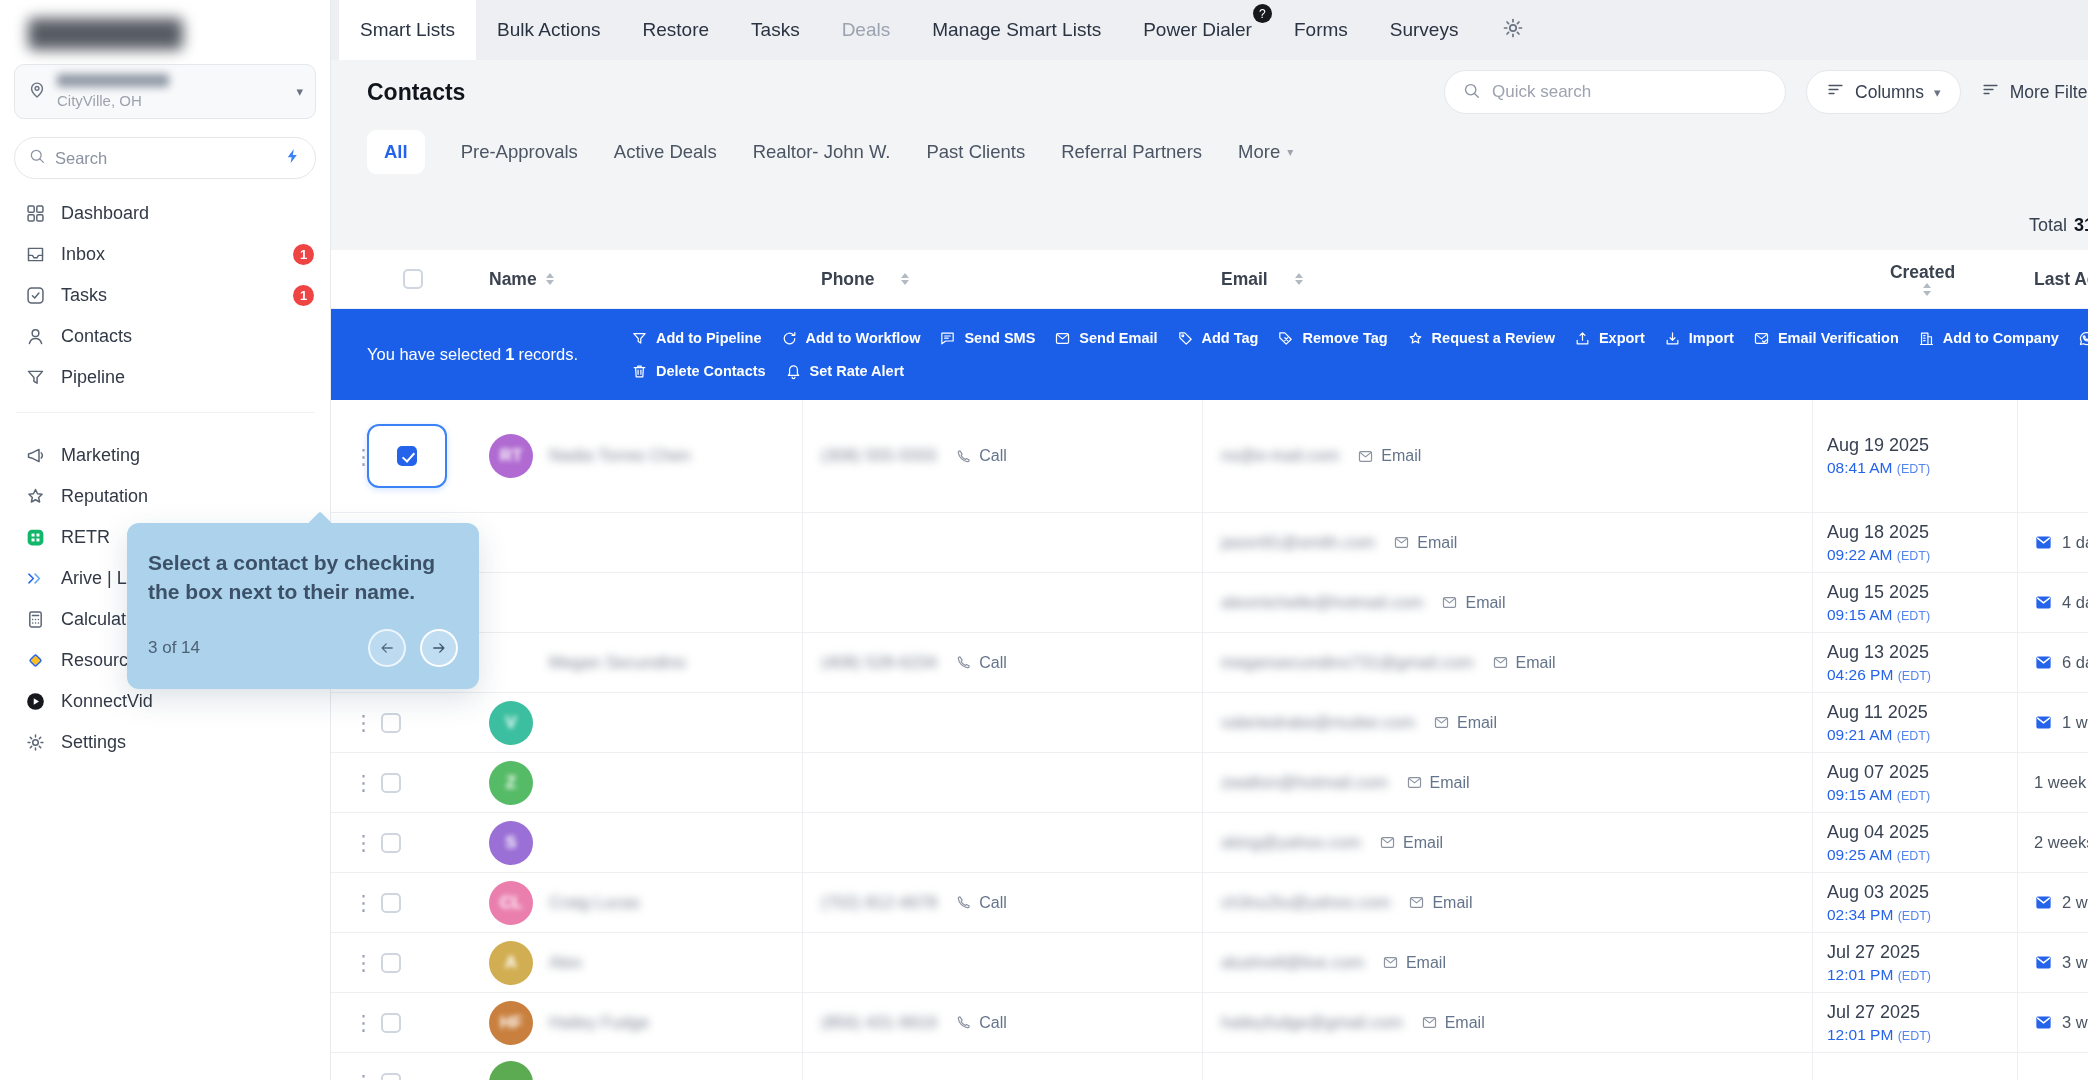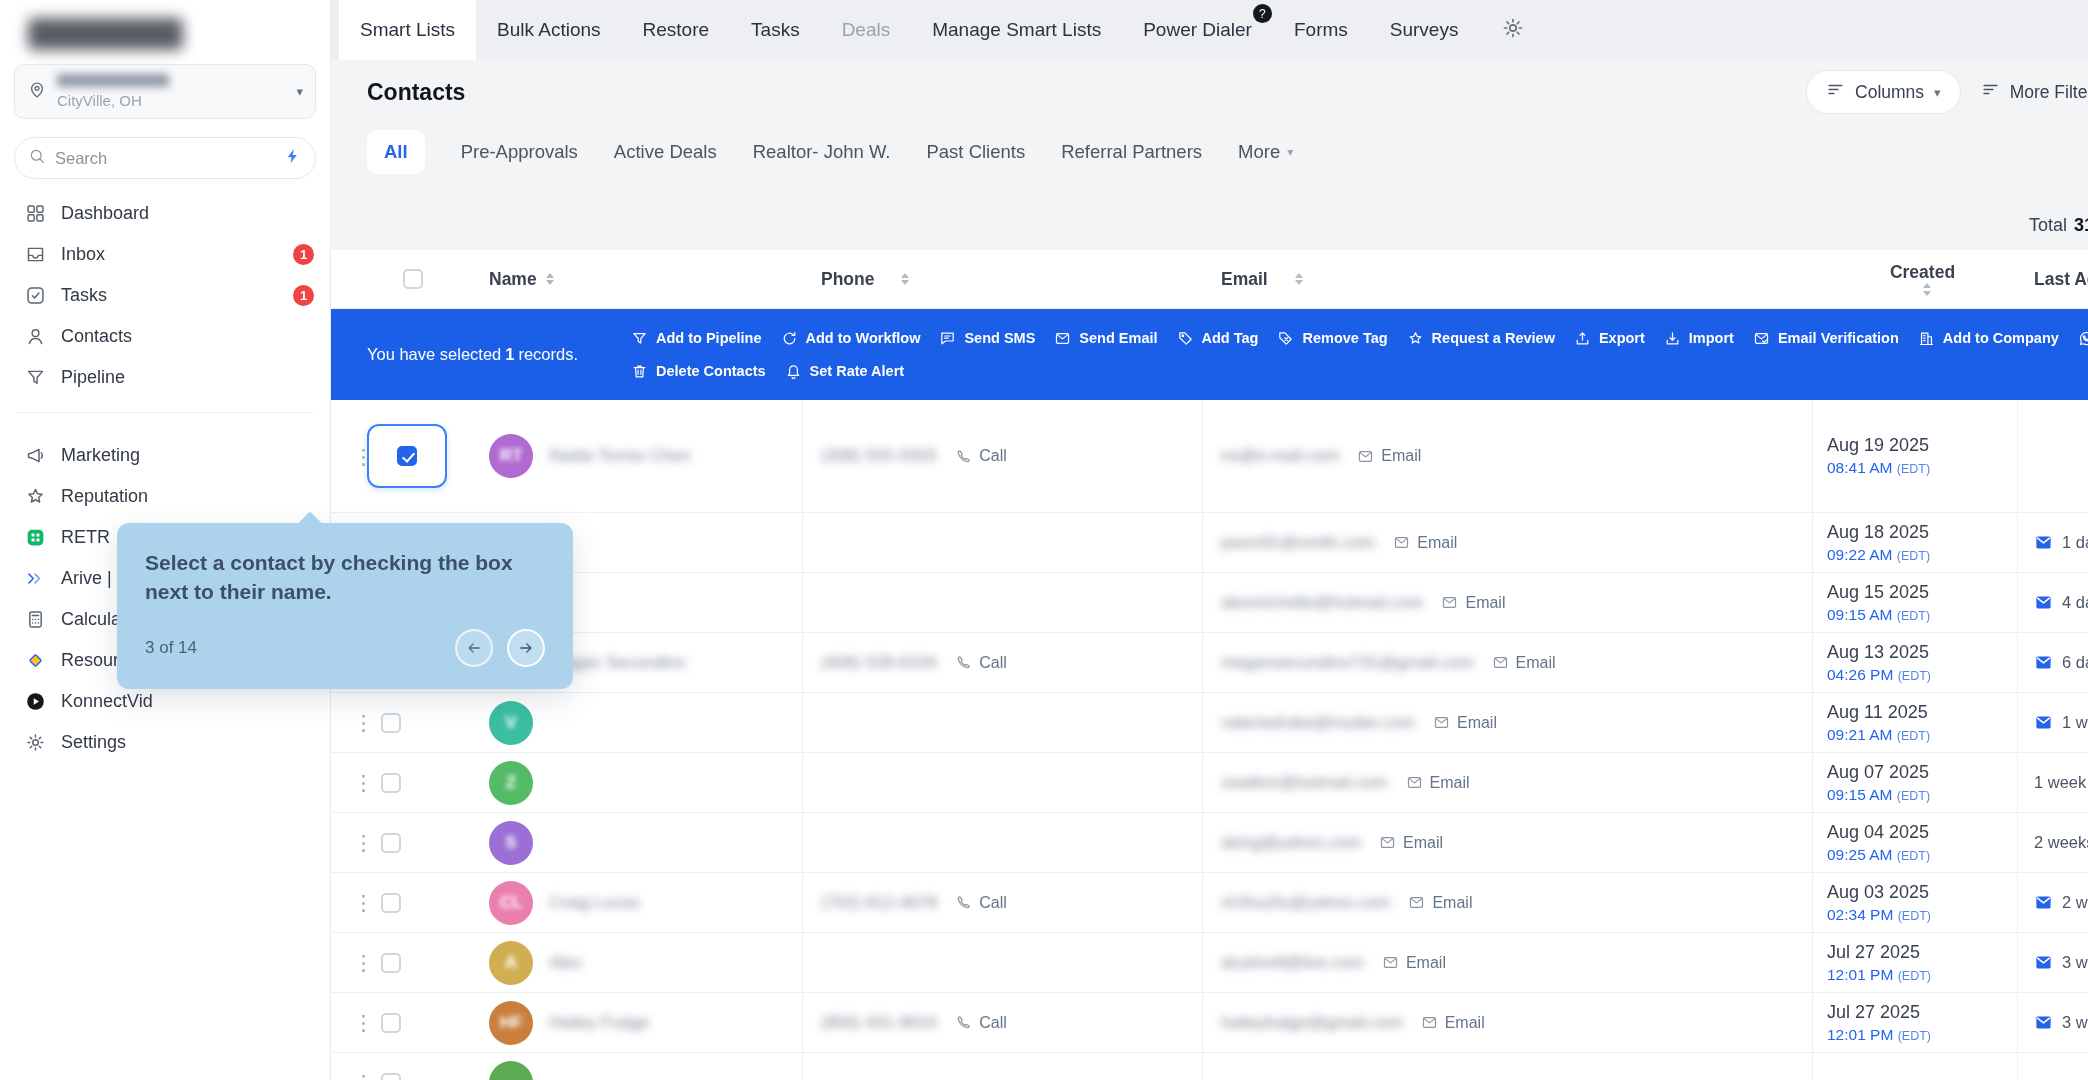--- a/index.html
+++ b/index.html
@@ -110,21 +110,21 @@
   .chip{display:inline-flex;align-items:center;gap:7px;color:#64748b;font-size:16px;cursor:pointer;flex:0 0 auto}
   .chip .icon{width:17px;height:17px;color:#8b93a0}
   .d1{font-size:18px;color:#374151}
   .d2{font-size:15.5px;color:var(--accent);margin-top:3px}
   .tz{font-size:12.5px;opacity:.78}
   .c-created{flex-direction:column;align-items:flex-start;justify-content:center}
   .c-activity{font-size:16.5px;color:#4b5563}
   .mail-act{width:19px;height:19px}
 
   
-  .tour{position:absolute;left:117px;top:523px;width:456px;border-radius:12px;background:var(--tooltip-bg);padding:26px 28px 22px;z-index:60;box-shadow:0 10px 30px rgba(30,60,90,.15)}
+  .tour{position:absolute;left:127px;top:523px;width:352px;border-radius:12px;background:var(--tooltip-bg);padding:26px 21px 22px;z-index:60;box-shadow:0 10px 30px rgba(30,60,90,.15)}
   .tour:before{content:"";position:absolute;top:-8px;left:184px;width:18px;height:18px;background:var(--tooltip-bg);transform:rotate(45deg);border-radius:3px}
   .tour-text{font-size:21px;color:#3c5168;line-height:1.38;font-weight:700}
   .tour-foot{display:flex;align-items:center;margin-top:22px}
   .tour-step{font-size:17px;color:#4d6175}
   .tour-btns{margin-left:auto;display:flex;gap:14px}
   .tbtn{width:38px;height:38px;border-radius:50%;border:2px solid rgba(255,255,255,.95);background:rgba(255,255,255,.25);display:flex;align-items:center;justify-content:center;color:#3c5168;cursor:pointer}
   .tbtn .icon{width:18px;height:18px}
   .tbtn.prev{opacity:.8}
 </style>
 </head>
@@ -331,20 +331,29 @@
                 <circle cx="12" cy="12" r="3.2"></circle>
                 <path d="M12 3.5v2.2M12 18.3v2.2M3.5 12h2.2M18.3 12h2.2M6 6l1.6 1.6M16.4 16.4L18 18M18 6l-1.6 1.6M7.6 16.4L6 18"></path>
               </svg>
             </span></span>
         </div>
     </nav>
 
     <div class="page-head">
       <div class="title">Contacts</div>
       <div class="head-right">
+        <div class="qsearch">
+          <span id="qs-icon"><span class="icon ">
+                <svg viewBox="0 0 24 24">
+                  <circle cx="11" cy="11" r="6.5"></circle>
+                  <path d="M15.8 15.8L20.5 20.5"></path>
+                </svg>
+              </span></span>
+          <input placeholder="Quick search" style="">
+        </div>
         <div class="pill">
           <span id="col-icon"><span class="icon ">
                 <svg viewBox="0 0 24 24">
                   <path d="M4 7h16M4 12h11M4 17h6" stroke-width="2"></path>
                 </svg>
               </span></span>
           <span>Columns</span>
           <span class="chev js-chev">▾</span>
         </div>
         <div class="flat">

